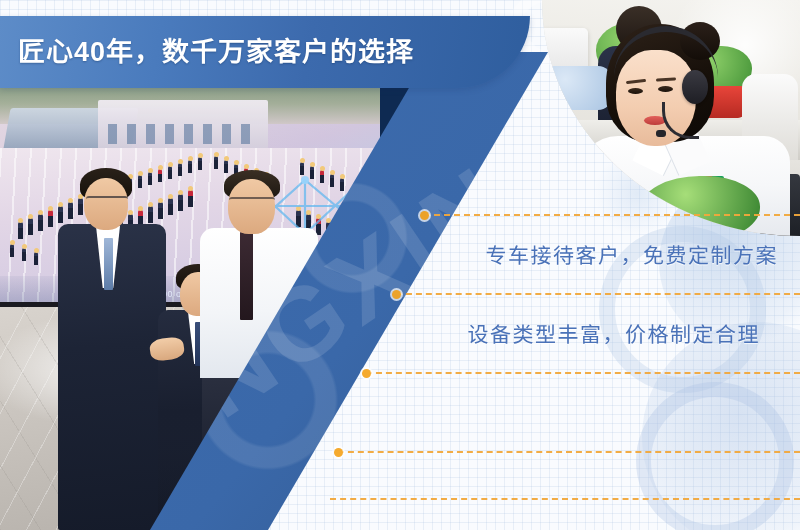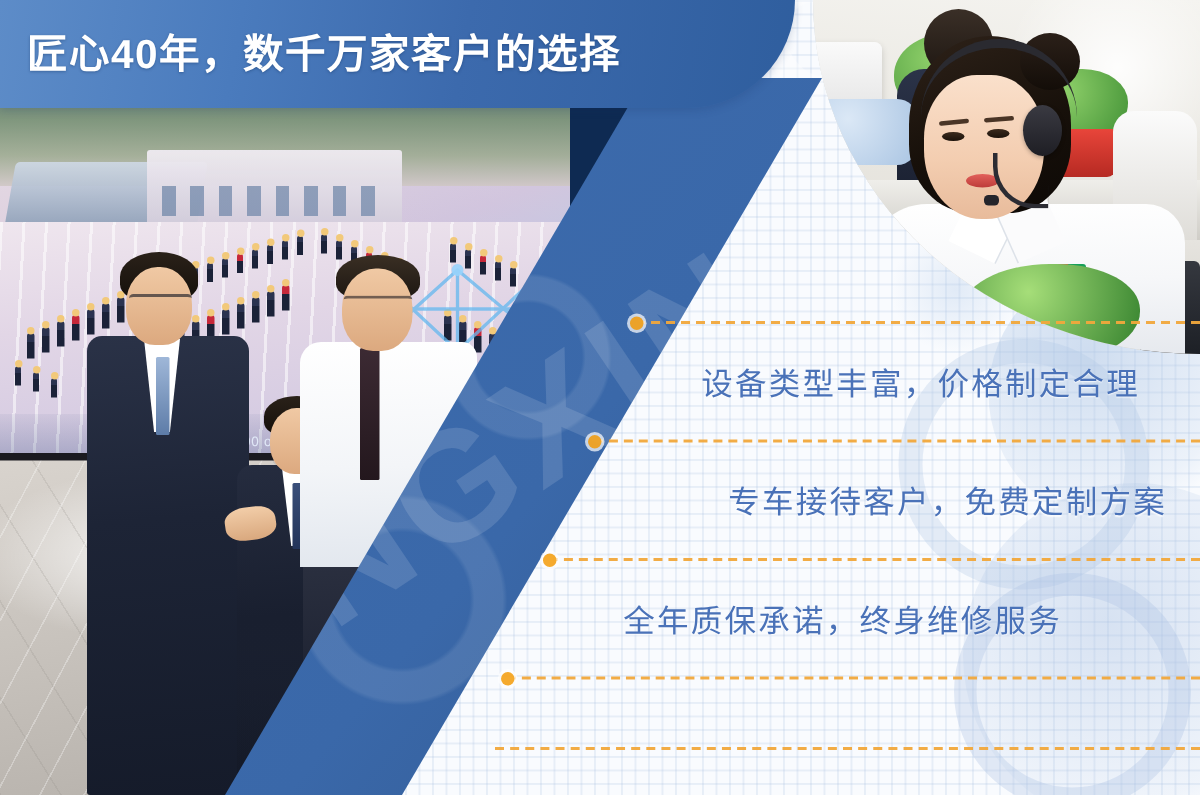--- a/index.html
+++ b/index.html
@@ -270,21 +270,21 @@
   .agent .chair{position:absolute;left:176px;top:150px;width:40px;height:62px;border-radius:12px 4px 0 0;
     background:linear-gradient(180deg,#35383f,#1d2026);}
 
   
   .band{
     position:absolute;left:0;top:0;width:800px;height:530px;pointer-events:none;
   }
 
   
   .header{
-    position:absolute;left:0;top:0;width:530px;height:72px;
+    position:absolute;left:0;top:16px;width:530px;height:72px;
     background:linear-gradient(100deg,#5d8cc8 0%, #4a7bbd 30%, #3c6aad 58%, #2f5e9e 100%);
     border-radius:0 0 118px 0;
     box-shadow:0 2px 6px rgba(20,50,100,.18);
     display:flex;align-items:center;
   }
   .header-title{
     margin:0 0 0 18px;color:#ffffff;font-size:27px;font-weight:bold;
     letter-spacing:1px;line-height:1;
     font-family:"Liberation Sans","DejaVu Sans",sans-serif;
     text-shadow:0 1px 2px rgba(10,36,80,.35);
@@ -526,24 +526,21 @@
     <div class="sep s3" style="width:434px">
       <span class="dot"></span>
     </div>
     <div class="sep s4" style="width:462px">
       <span class="dot"></span>
     </div>
     <div class="sep s5" style="width:470px">
       
     </div>
 
+    <div class="feature f1">
+      <div class="feature-text">专车接待客户，免费定制方案</div>
+    </div>
     <div class="feature f2">
       <div class="feature-text">设备类型丰富，价格制定合理</div>
     </div>
-    <div class="feature f1">
-      <div class="feature-text">专车接待客户，免费定制方案</div>
-    </div>
-    <div class="feature f4">
-      <div class="feature-text">全年质保承诺，终身维修服务</div>
-    </div>
   </div>
 
 </div>
 
 </body></html>

